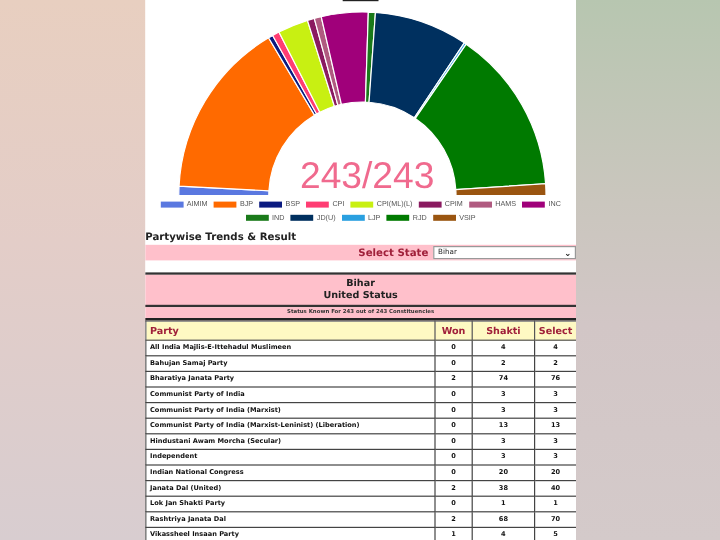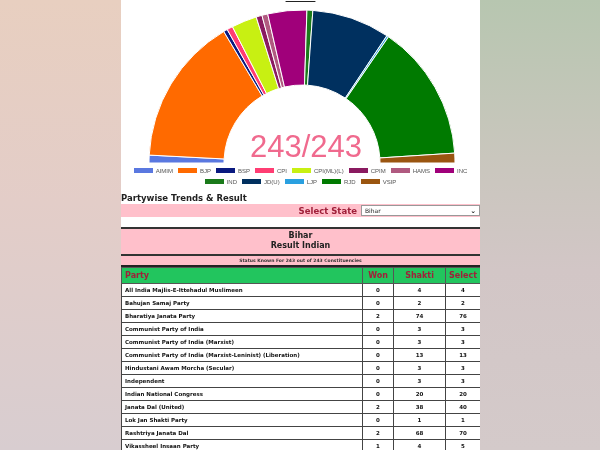--- a/index.html
+++ b/index.html
@@ -56,21 +56,21 @@
   .hdr {
     background:#ffc0cb; height:23px; text-align:center; font-weight:bold; font-size:8px;
     line-height:10px; padding-top:2px; color:#222; border-bottom:2px solid #333;
   }
   .status {
     background:#ffc0cb; height:9px; text-align:center; font-size:4.5px; font-weight:bold;
     line-height:9px; color:#333; border-bottom:2px solid #222;
   }
   table { border-collapse:collapse; width:359px; table-layout:fixed; }
   th {
-    background:#22c55e; color:#a0203a; font-size:8px; font-weight:bold; height:15px;
+    background:#fef9c3; color:#a0203a; font-size:8px; font-weight:bold; height:15px;
     border:1px solid #555; padding:0 3px;
   }
   th.party { text-align:left; }
   td {
     font-size:5.5px; font-weight:bold; color:#111; height:12px; padding:0 3px;
     border-left:1px solid #444; border-right:1px solid #444; border-bottom:1px solid #444;
     text-align:center;
   }
   td.party { text-align:left; }
 </style>
@@ -162,21 +162,21 @@
     <span class="select-label">Select State</span>
     <div class="state-select">
       <span>Bihar</span>
       <span class="chev">⌄</span>
     </div>
   </div>
 
   <div class="result-box">
     <div class="hdr">
       <div>Bihar</div>
-      <div>Result Indian</div>
+      <div>United Status</div>
     </div>
     <div class="status">Status Known For 243 out of 243 Constituencies</div>
     <table>
       <colgroup>
           <col style="width:241px">
           <col style="width:31px">
           <col style="width:52px">
           <col style="width:35px">
         </colgroup>
       <thead>

